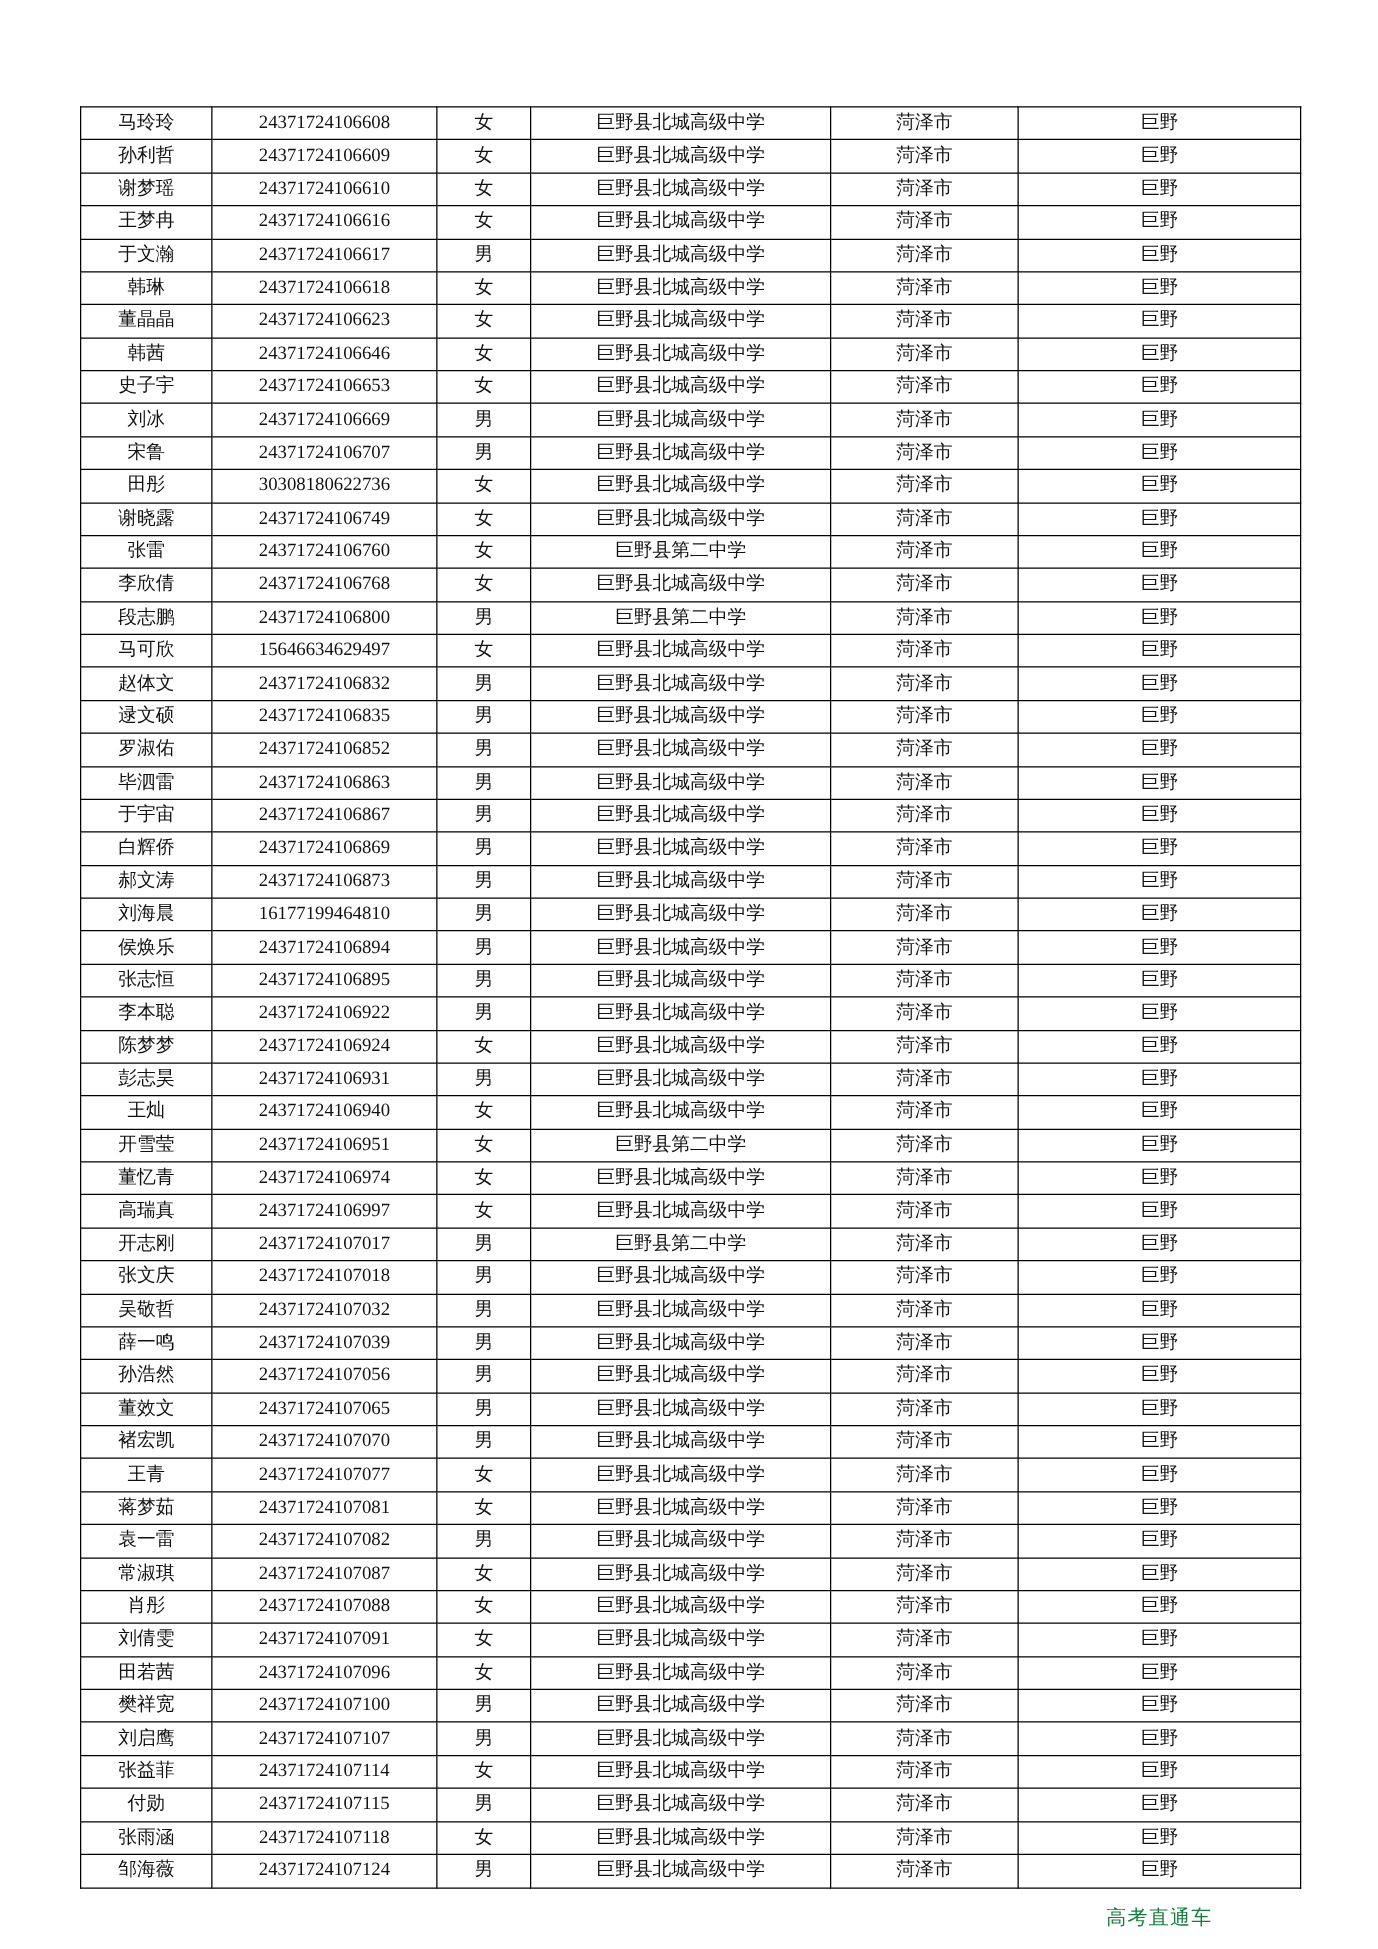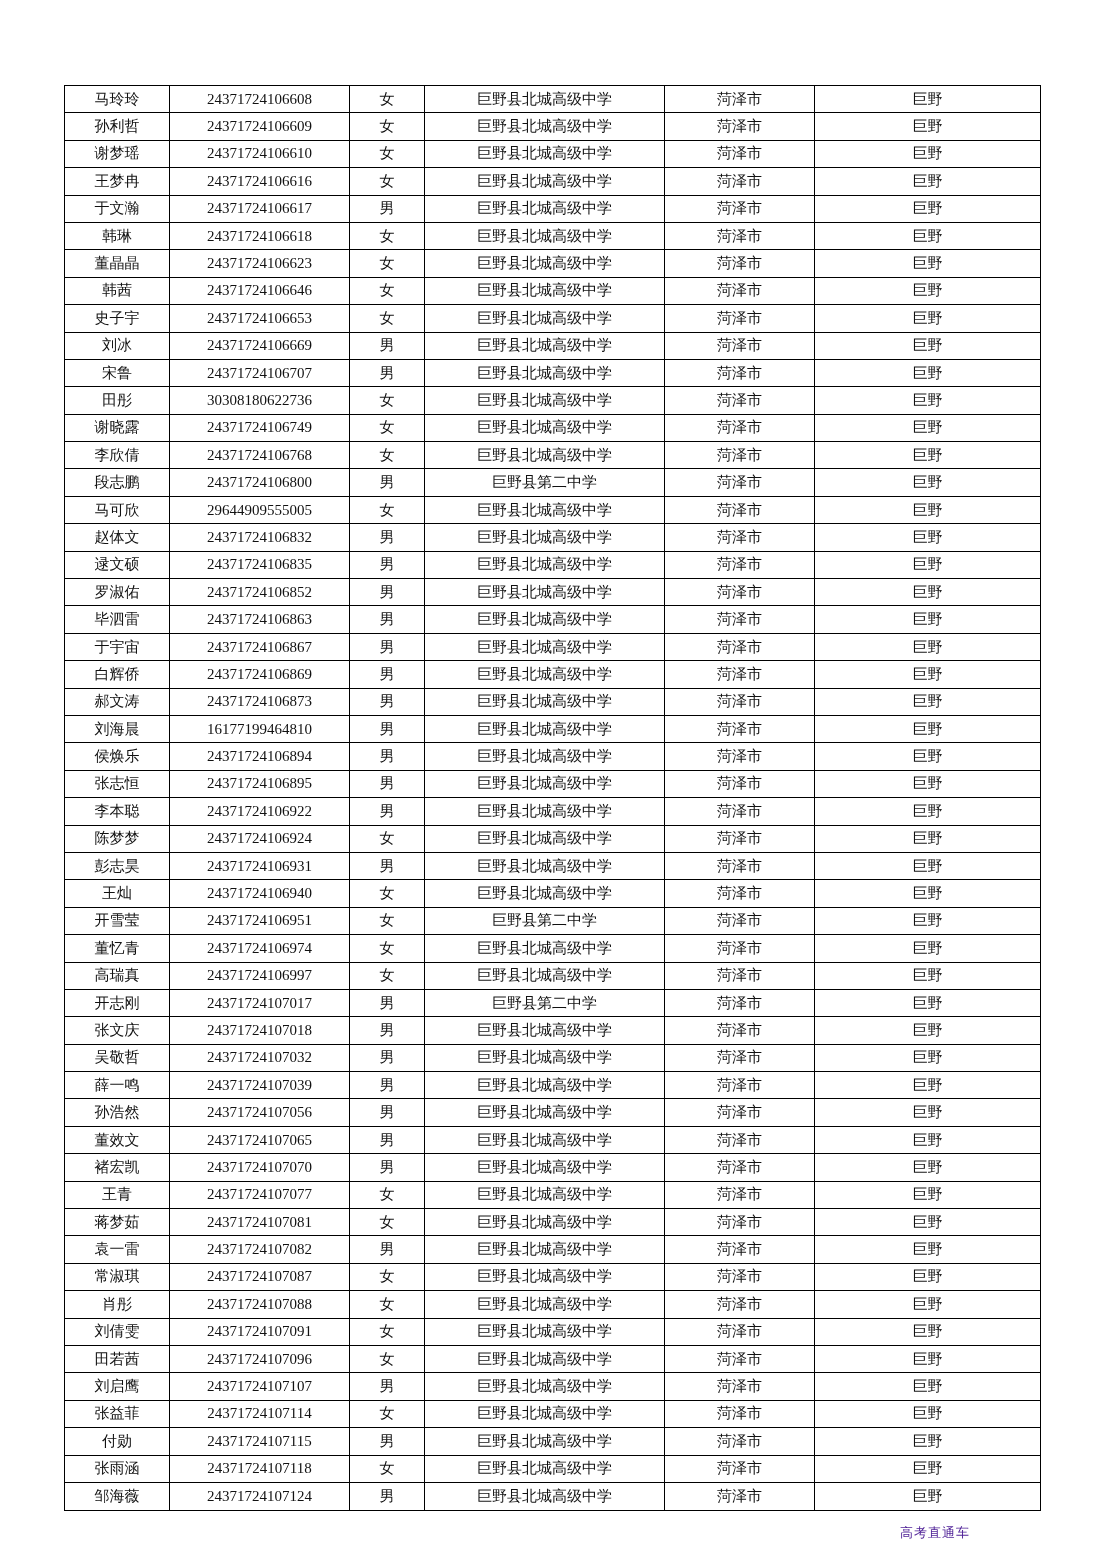--- a/index.html
+++ b/index.html
@@ -40,22 +40,22 @@
     line-height: 1;
     padding: 0 2px;
     white-space: nowrap;
     overflow: hidden;
     color: #111111;
   }
   .watermark {
     position: absolute;
     top: 1524px;
     right: 56px;
-    font-size: 13px;
-    color: #4c1d95;
+    font-size: 16px;
+    color: #15803d;
     letter-spacing: 1px;
     font-family: "Liberation Serif", "DejaVu Serif", serif;
   }
 </style>
 </head>
 <body>
 
 <div class="page">
 
   <table class="records">
@@ -166,38 +166,46 @@
         </tr>
         <tr>
           <td>谢晓露</td>
           <td>24371724106749</td>
           <td>女</td>
           <td>巨野县北城高级中学</td>
           <td>菏泽市</td>
           <td>巨野</td>
         </tr>
         <tr>
+          <td>张雷</td>
+          <td>24371724106760</td>
+          <td>女</td>
+          <td>巨野县第二中学</td>
+          <td>菏泽市</td>
+          <td>巨野</td>
+        </tr>
+        <tr>
           <td>李欣倩</td>
           <td>24371724106768</td>
           <td>女</td>
           <td>巨野县北城高级中学</td>
           <td>菏泽市</td>
           <td>巨野</td>
         </tr>
         <tr>
           <td>段志鹏</td>
           <td>24371724106800</td>
           <td>男</td>
           <td>巨野县第二中学</td>
           <td>菏泽市</td>
           <td>巨野</td>
         </tr>
         <tr>
           <td>马可欣</td>
-          <td>29644909555005</td>
+          <td>15646634629497</td>
           <td>女</td>
           <td>巨野县北城高级中学</td>
           <td>菏泽市</td>
           <td>巨野</td>
         </tr>
         <tr>
           <td>赵体文</td>
           <td>24371724106832</td>
           <td>男</td>
           <td>巨野县北城高级中学</td>
@@ -433,20 +441,28 @@
           <td>24371724107091</td>
           <td>女</td>
           <td>巨野县北城高级中学</td>
           <td>菏泽市</td>
           <td>巨野</td>
         </tr>
         <tr>
           <td>田若茜</td>
           <td>24371724107096</td>
           <td>女</td>
+          <td>巨野县北城高级中学</td>
+          <td>菏泽市</td>
+          <td>巨野</td>
+        </tr>
+        <tr>
+          <td>樊祥宽</td>
+          <td>24371724107100</td>
+          <td>男</td>
           <td>巨野县北城高级中学</td>
           <td>菏泽市</td>
           <td>巨野</td>
         </tr>
         <tr>
           <td>刘启鹰</td>
           <td>24371724107107</td>
           <td>男</td>
           <td>巨野县北城高级中学</td>
           <td>菏泽市</td>

